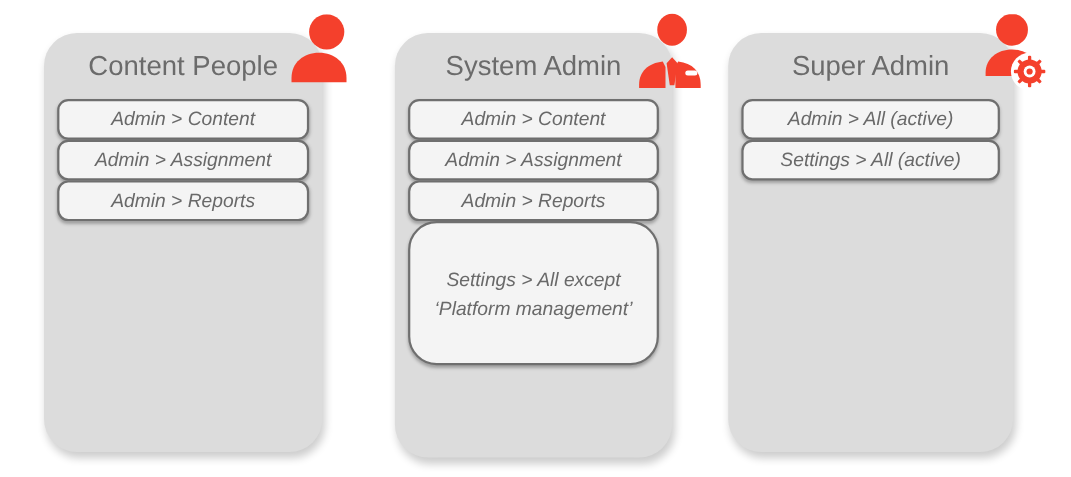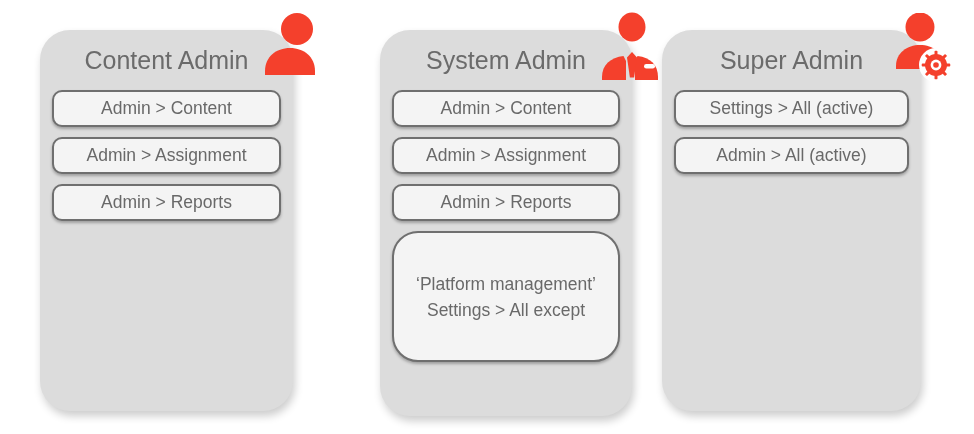--- a/index.html
+++ b/index.html
@@ -15,53 +15,54 @@
   body{
     width:974px;height:434px;position:relative;overflow:hidden;
     font-family:"Liberation Sans","DejaVu Sans",sans-serif;
   }
   .card{
     position:absolute;top:30px;height:381px;width:253px;
     background:var(--card-bg);border-radius:30px;
     box-shadow:2px 5px 8px rgba(0,0,0,0.20);
   }
   #card-0{left:40px;}
-  #card-1{left:380px;width:252px;height:386px;}
+  #card-1{left:359px;width:252px;height:386px;}
   #card-2{left:662px;width:259px;}
   .card-header{position:relative;height:46px;}
   .card-title{
     padding-top:16px;text-align:center;
     font-size:25px;color:var(--title-text);
   }
   .role-icon{position:absolute;display:block;line-height:0;}
   #card-0 .role-icon{top:-17px;right:-24px;}
   #card-1 .role-icon{top:-18px;right:-28px;}
   #card-2 .role-icon{top:-17px;right:-34px;}
   .items{
-    display:flex;flex-direction:column;gap:10px;
+    display:flex;flex-direction:column;
     padding:14px 12px 16px 12px;
+    font-style:italic;
   }
   .item{
     height:37px;background:var(--item-bg);
     border:2px solid var(--item-border);border-radius:10px;
     display:flex;align-items:center;justify-content:center;
     font-size:17.5px;color:var(--item-text);
     box-shadow:0 2px 3px rgba(0,0,0,0.28);
   }
   .item-big{
     height:131px;border-radius:26px;
     flex-direction:column;line-height:26px;
   }
 </style>
 </head>
 <body>
 
 <div class="card" id="card-0">
   <div class="card-header">
-    <div class="card-title">Content Admin</div>
+    <div class="card-title">Content People</div>
     <span class="role-icon">
       <svg width="54" height="62" viewBox="0 0 54 62">
         <circle cx="34" cy="16" r="16" fill="var(--accent)"></circle>
         <path d="M2 62 v-4 c0 -14 11 -23 25 -23 c14 0 25 9 25 23 v4 z" fill="var(--accent)"></path>
       </svg>
     </span>
   </div>
   <div class="items">
     <div class="item">Admin &gt; Content</div>
     <div class="item">Admin &gt; Assignment</div>
@@ -80,22 +81,22 @@
         <path d="M36 40 l5 5.5 -2.9 20 h-4.2 l-2.9 -20 z" fill="var(--accent)"></path>
         <rect x="48" y="52" width="11" height="4.6" rx="2.3" fill="#ffffff"></rect>
       </svg>
     </span>
   </div>
   <div class="items">
     <div class="item">Admin &gt; Content</div>
     <div class="item">Admin &gt; Assignment</div>
     <div class="item">Admin &gt; Reports</div>
     <div class="item item-big">
+      <span>Settings &gt; All except</span>
       <span>‘Platform management’</span>
-      <span>Settings &gt; All except</span>
     </div>
   </div>
 </div>
 
 <div class="card" id="card-2">
   <div class="card-header">
     <div class="card-title">Super Admin</div>
     <span class="role-icon">
       <svg width="60" height="72" viewBox="0 0 60 72">
         <circle cx="25" cy="14" r="14.5" fill="var(--accent)"></circle>
@@ -117,16 +118,16 @@
             </g>
           </g>
           <circle r="11" fill="var(--accent)"></circle>
           <circle r="5.4" fill="#ffffff"></circle>
           <circle r="2.8" fill="var(--accent)"></circle>
         </g>
       </svg>
     </span>
   </div>
   <div class="items">
+    <div class="item">Admin &gt; All (active)</div>
     <div class="item">Settings &gt; All (active)</div>
-    <div class="item">Admin &gt; All (active)</div>
   </div>
 </div>
 
 </body></html>

